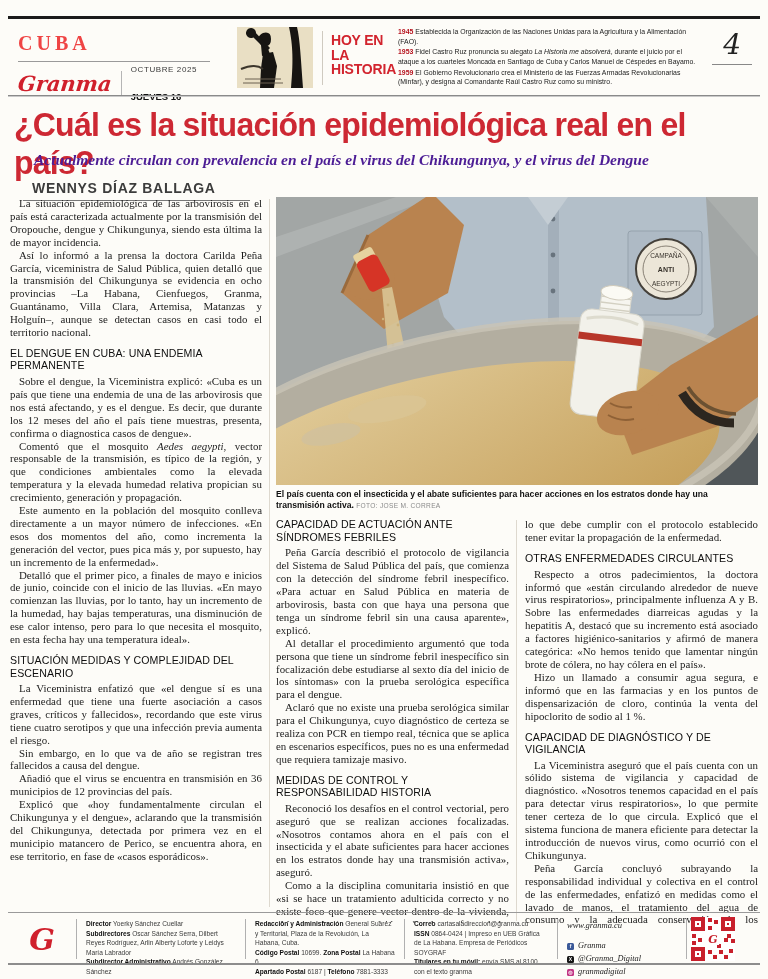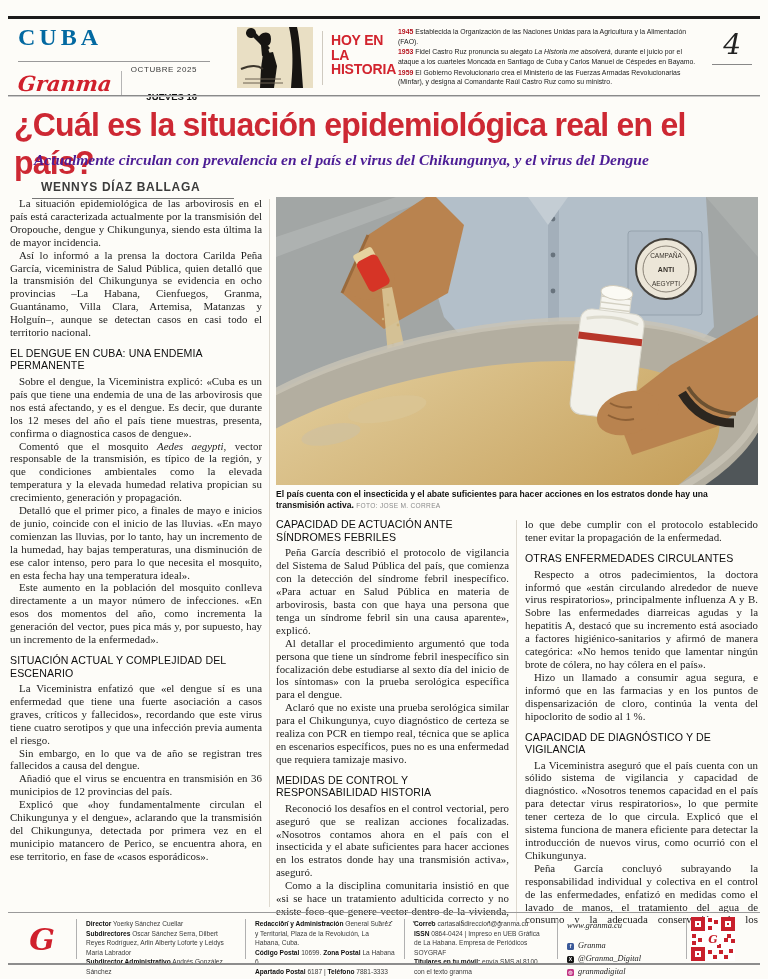--- a/index.html
+++ b/index.html
@@ -4,28 +4,28 @@
 <title>Granma p.4</title>
 <style>
   * { margin:0; padding:0; box-sizing:border-box; }
   html,body { background:#e9e7e1; }
   #page { position:relative; width:768px; height:979px; background:#fdfcf8; margin:0 auto;
           font-family:"Liberation Serif", serif; color:#1c1c1c; overflow:hidden; }
   .abs { position:absolute; }
 
   
   .rule-top { left:8px; right:8px; top:16px; height:3px; background:#1b1b1b; }
-  .brand-cuba { left:18px; top:24px; font-family:"Liberation Serif",serif; font-weight:700;
-                font-size:24px; letter-spacing:4px; color:#0369a1; }
+  .brand-cuba { left:18px; top:32px; font-family:"Liberation Serif",serif; font-weight:700;
+                font-size:20px; letter-spacing:4px; color:#ef4444; }
   .brand-rule { left:18px; top:61px; width:192px; height:1px; background:#9a9a9a; }
   .granma-row { left:18px; top:65px; display:flex; align-items:center; gap:9px; }
   .granma-logo { font-family:"DejaVu Serif",serif; font-style:italic; font-weight:700;
                  font-size:21px; color:#d0202c; transform:skewX(-6deg); }
   .hdr-vline { width:1px; height:25px; background:#b5b5b5; }
-  .date-block { font-family:"Liberation Sans",sans-serif;text-align:right; }
+  .date-block { font-family:"Liberation Sans",sans-serif; }
   .date-month { font-size:8px; letter-spacing:.6px; color:#3a3a3a; }
   .date-day { font-size:9.5px; font-weight:700; color:#111; margin-top:17px; }
   .illus { left:237px; top:27px; width:76px; height:61px; }
   .hist-vline2 { left:322px; top:31px; width:1px; height:54px; background:#cfcac0; }
   .hist-title { left:331px; top:33px; width:66px; font-family:"Liberation Sans",sans-serif;
                 font-weight:700; font-size:14px; line-height:1.05; color:#d2242e; letter-spacing:-0.2px; }
   .hist-items { left:398px; top:27px; width:302px; font-family:"Liberation Sans",sans-serif;
                 font-size:6.9px; line-height:1.4; color:#222; }
   .hist-item { margin-bottom:1px; }
   .hist-year { font-weight:700; color:#b5121d; margin-right:2px; }
@@ -33,22 +33,22 @@
               font-size:28px; color:#222; border-bottom:1px solid #888; padding:0 11px 3px; }
   .rule-hdr-bottom { left:8px; right:8px; top:95px; height:2px;
                      background:linear-gradient(#8a8a8a 50%, #c9c9c9 50%); }
 
   
   .headline { left:14px; top:106px; width:740px; font-family:"Liberation Sans",sans-serif;
               font-weight:700; font-size:33px; letter-spacing:-0.8px; color:#cd2833;
               transform:scaleX(.97); transform-origin:left; }
   .subhead { left:14px; top:151px; width:740px; font-style:italic; font-weight:700;
              font-size:15.5px; color:#4c1d95;margin-left:20px; }
-  .byline { left:32px; top:180px; font-family:"Liberation Sans",sans-serif; font-weight:700;
-            font-size:12px; letter-spacing:.7px; color:#3c3c3c; border-bottom:1px solid #777;
+  .byline { left:23px; top:180px; font-family:"Liberation Sans",sans-serif; font-weight:700;
+            font-size:14px; letter-spacing:.7px; color:#3c3c3c; border-bottom:1px solid #777;
             padding:0 34px 4px 9px; }
 
   
   .body-wrap { left:10px; top:197px; width:748px; height:712px; }
   .col1 { position:absolute; left:0; top:0; width:252px; height:100%; overflow:hidden; }
   .colrule-a { position:absolute; left:259px; top:2px; bottom:2px; width:1px; background:#ded9cf; }
   .right-region { position:absolute; left:266px; top:0; width:482px; height:100%; }
   .photo-box { width:482px; height:288px; background:#a2a6a5; overflow:hidden; }
   .caption { margin-top:4px; font-family:"Liberation Sans",sans-serif; font-weight:700;
              font-size:8.6px; color:#101010; line-height:1.3; }
@@ -133,23 +133,23 @@
   <h2 class="abs subhead">Actualmente circulan con prevalencia en el país el virus del Chikungunya, y el virus del Dengue</h2>
   <div class="abs byline">WENNYS DÍAZ BALLAGA</div>
 
   <div class="abs body-wrap">
     <div class="col1">
         <p class="para">La situación epidemiológica de las arbovirosis en el país está caracterizada actualmente por la transmisión del Oropouche, dengue y Chikungunya, siendo esta última la de mayor incidencia.</p>
         <p class="para">Así lo informó a la prensa la doctora Carilda Peña García, viceministra de Salud Pública, quien detalló que la transmisión del Chikungunya se evidencia en ocho provincias –La Habana, Cienfuegos, Granma, Guantánamo, Villa Clara, Artemisa, Matanzas y Holguín–, aunque se detectan casos en casi todo el territorio nacional.</p>
         <h3 class="crosshead">EL DENGUE EN CUBA: UNA ENDEMIA PERMANENTE</h3>
         <p class="para">Sobre el dengue, la Viceministra explicó: «Cuba es un país que tiene una endemia de una de las arbovirosis que nos está afectando, y es el dengue. Es decir, que durante los 12 meses del año el país tiene muestras, presenta, confirma o diagnostica casos de dengue».</p>
         <p class="para">Comentó que el mosquito <i>Aedes aegypti</i>, vector responsable de la transmisión, es típico de la región, y que condiciones ambientales como la elevada temperatura y la elevada humedad relativa propician su crecimiento, generación y propagación.</p>
+        <p class="para">Este aumento en la población del mosquito conlleva directamente a un mayor número de infecciones. «En esos dos momentos del año, como incrementa la generación del vector, pues pica más y, por supuesto, hay un incremento de la enfermedad».</p>
         <p class="para">Detalló que el primer pico, a finales de mayo e inicios de junio, coincide con el inicio de las lluvias. «En mayo comienzan las lluvias, por lo tanto, hay un incremento de la humedad, hay bajas temperaturas, una disminución de ese calor intenso, pero para lo que necesita el mosquito, en esta fecha hay una temperatura ideal».</p>
-        <p class="para">Este aumento en la población del mosquito conlleva directamente a un mayor número de infecciones. «En esos dos momentos del año, como incrementa la generación del vector, pues pica más y, por supuesto, hay un incremento de la enfermedad».</p>
-        <h3 class="crosshead">SITUACIÓN ACTUAL Y COMPLEJIDAD DEL ESCENARIO</h3>
+        <h3 class="crosshead">SITUACIÓN MEDIDAS Y COMPLEJIDAD DEL ESCENARIO</h3>
         <p class="para">La Viceministra enfatizó que «el dengue sí es una enfermedad que tiene una fuerte asociación a casos graves, críticos y fallecidos», recordando que este virus tiene cuatro serotipos y que una infección previa aumenta el riesgo.</p>
         <p class="para">Sin embargo, en lo que va de año se registran tres fallecidos a causa del dengue.</p>
         <p class="para">Añadió que el virus se encuentra en transmisión en 36 municipios de 12 provincias del país.</p>
         <p class="para">Explicó que «hoy fundamentalmente circulan el Chikungunya y el dengue», aclarando que la transmisión del Chikungunya, detectada por primera vez en el municipio matancero de Perico, se encuentra ahora, en ese territorio, en fase de «casos esporádicos».</p>
       </div>
     <div class="colrule-a"></div>
 
     <div class="right-region">
       <div class="photo-box">
         <svg width="482" height="288" viewBox="0 0 482 288">

